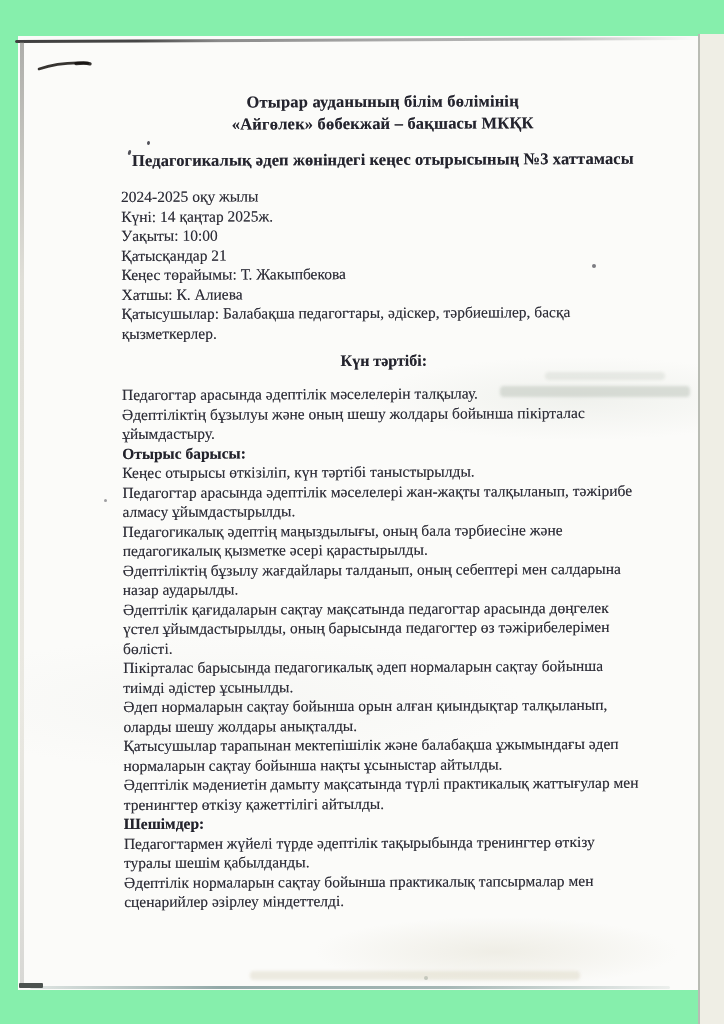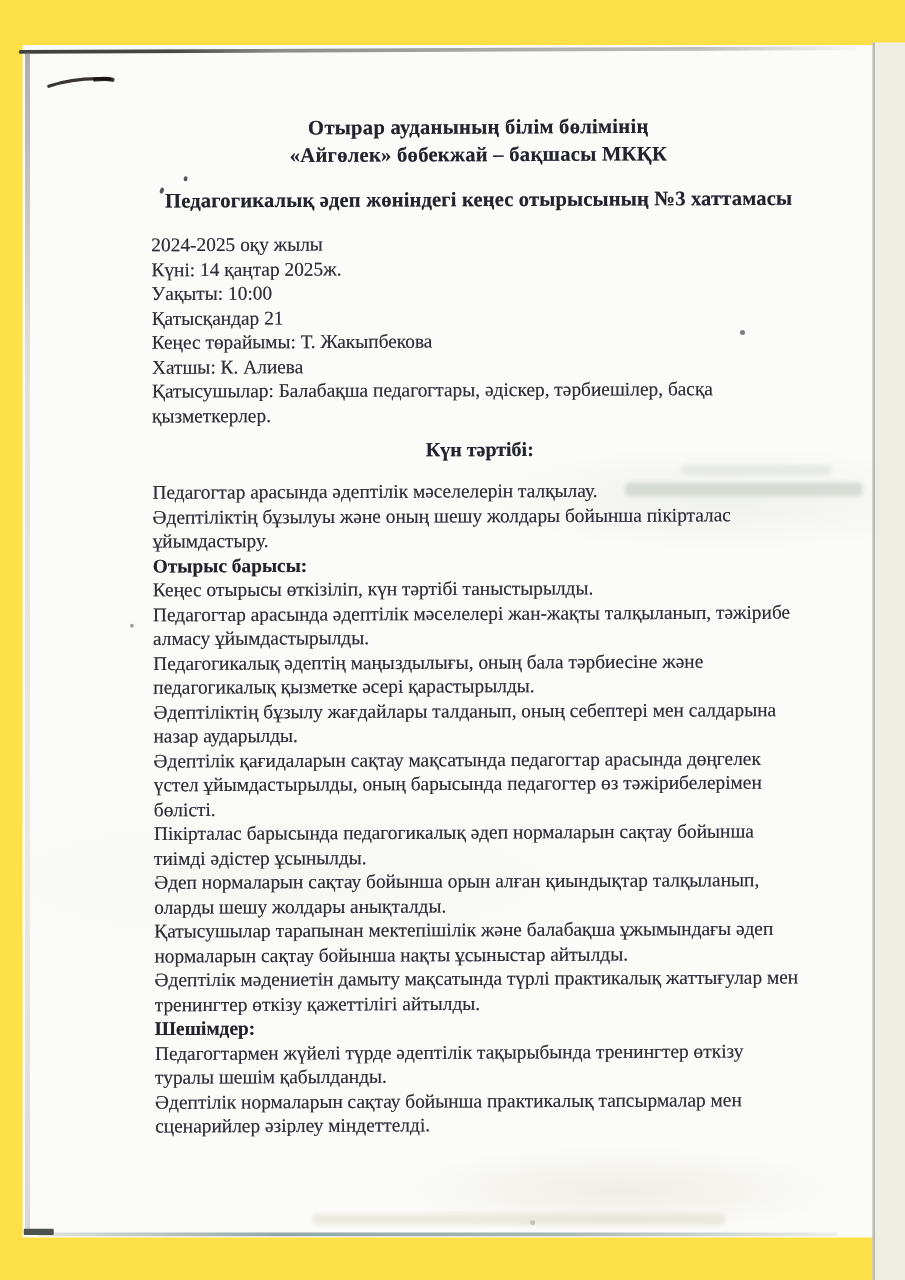--- a/index.html
+++ b/index.html
@@ -2,21 +2,21 @@
 <html><head>
 <meta charset="utf-8">
 <style>
   html, body { margin: 0; padding: 0; }
   body { background: #ffffff; }
 
   .page {
     position: relative;
     width: 724px;
     height: 1024px;
-    background: #fde047;
+    background: #86efac;
     overflow: hidden;
     font-family: "Liberation Serif", "DejaVu Serif", serif;
     color: #2e2e38;
   }
 
   
   .paper {
     position: absolute;
     left: 18px; top: 36px;
     width: 684px; height: 954px;

